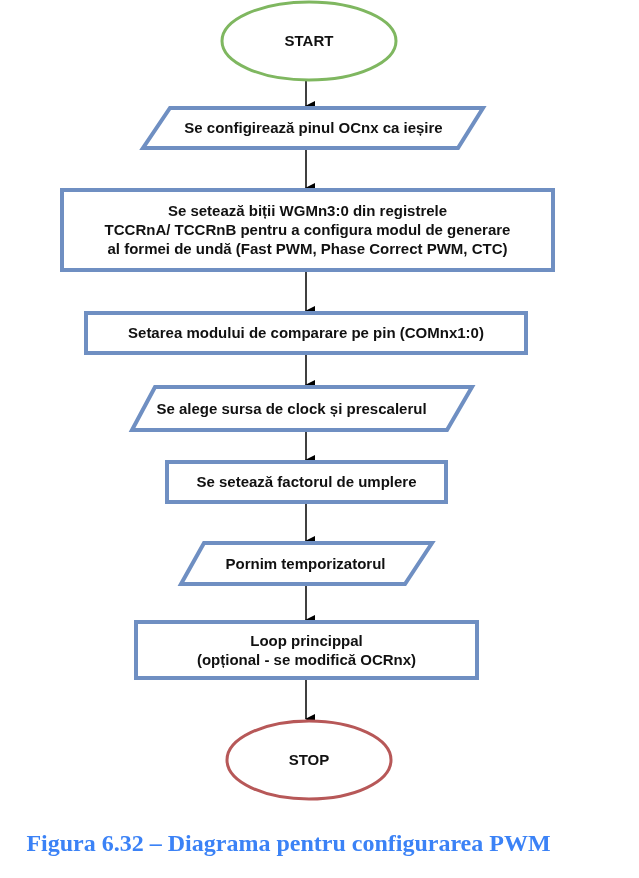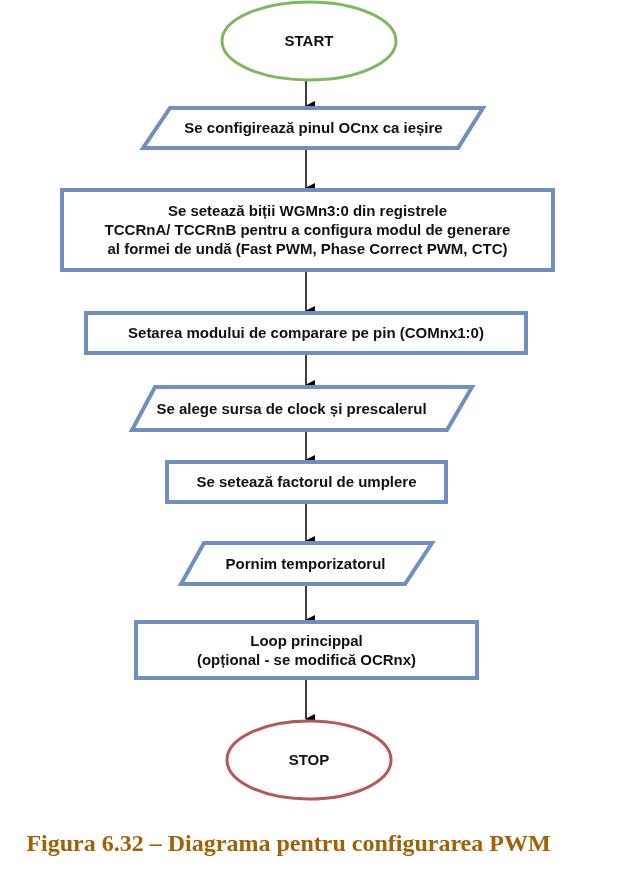--- a/index.html
+++ b/index.html
@@ -26,21 +26,21 @@
     }
     .caption {
       position: absolute;
       left: 0;
       width: 577px;
       top: 830px;
       text-align: center;
       font-family: "Liberation Serif", serif;
       font-weight: bold;
       font-size: 24px;
-      color: #a16207;
+      color: #3b82f6;
       margin: 0;
     }
   </style>
 </head>
 <body>
 
 <svg id="diagram" width="639" height="878" viewBox="0 0 639 878" xmlns="http://www.w3.org/2000/svg">
   <defs>
     <marker id="arrowhead" markerWidth="10" markerHeight="10" refX="5" refY="9" orient="auto" markerUnits="userSpaceOnUse">
       <path d="M0,0 L10,0 L5,10 Z" fill="#000"></path>

